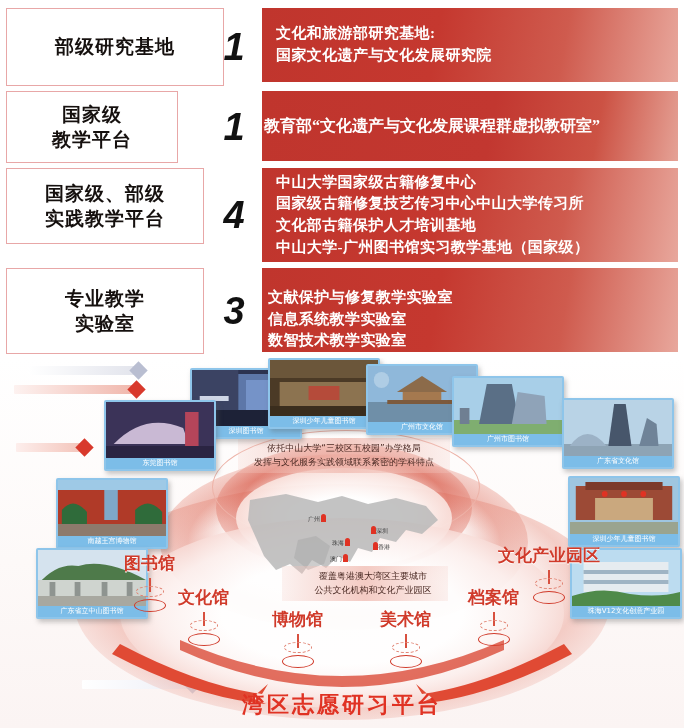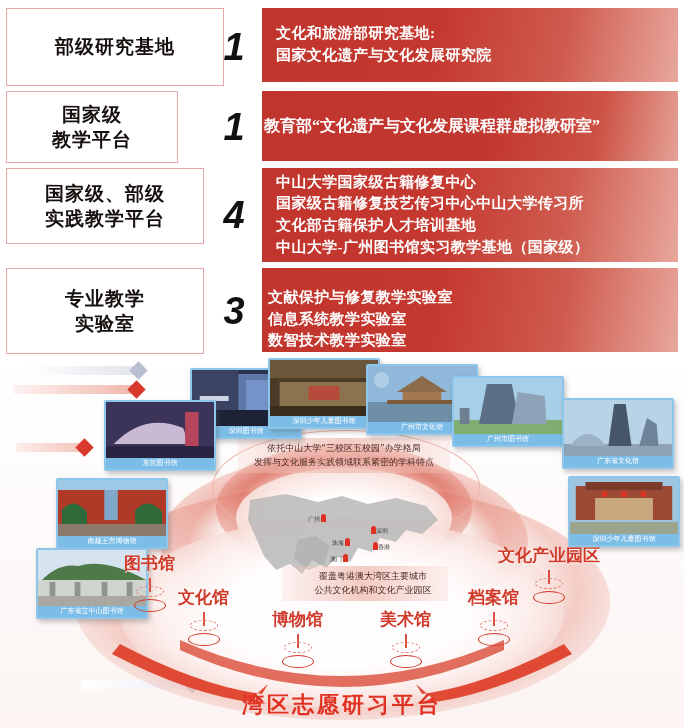--- a/index.html
+++ b/index.html
@@ -304,20 +304,32 @@
         <rect x="26" y="20" width="60" height="22" fill="#caa87e"></rect>
         <circle cx="36" cy="16" r="3" fill="#e03223"></circle>
           <circle cx="56" cy="16" r="3" fill="#e03223"></circle>
           <circle cx="76" cy="16" r="3" fill="#e03223"></circle>
         <rect y="44" width="112" height="12" fill="#9aa48f"></rect>
       </svg>
       <span class="cap">深圳少年儿童图书馆</span>
     </div>
   </div>
 
+  <div class="pod" style="left:570px;top:190px;">
+    <div class="frame">
+      <svg class="ph" viewBox="0 0 112 56" preserveAspectRatio="none">
+        <rect width="112" height="56" fill="#bcdcf0"></rect>
+        <rect x="12" y="12" width="88" height="30" fill="#e6ecf0"></rect>
+        <rect x="12" y="20" width="88" height="4" fill="#9fb4c4"></rect>
+        <rect x="12" y="30" width="88" height="4" fill="#9fb4c4"></rect>
+        <path d="M0 46 Q30 36 60 44 Q90 48 112 42 L112 56 L0 56 Z" fill="#4f8a4a"></path>
+      </svg>
+      <span class="cap">珠海V12文化创意产业园</span>
+    </div>
+  </div>
 
   <div class="pin" style="left:124px;top:194px;">
     <div class="plabel">图书馆</div>
     <div class="stem"></div>
     <div class="ell"></div>
     <div class="ell2"></div>
   </div>
   <div class="pin" style="left:178px;top:228px;">
     <div class="plabel">文化馆</div>
     <div class="stem"></div>

